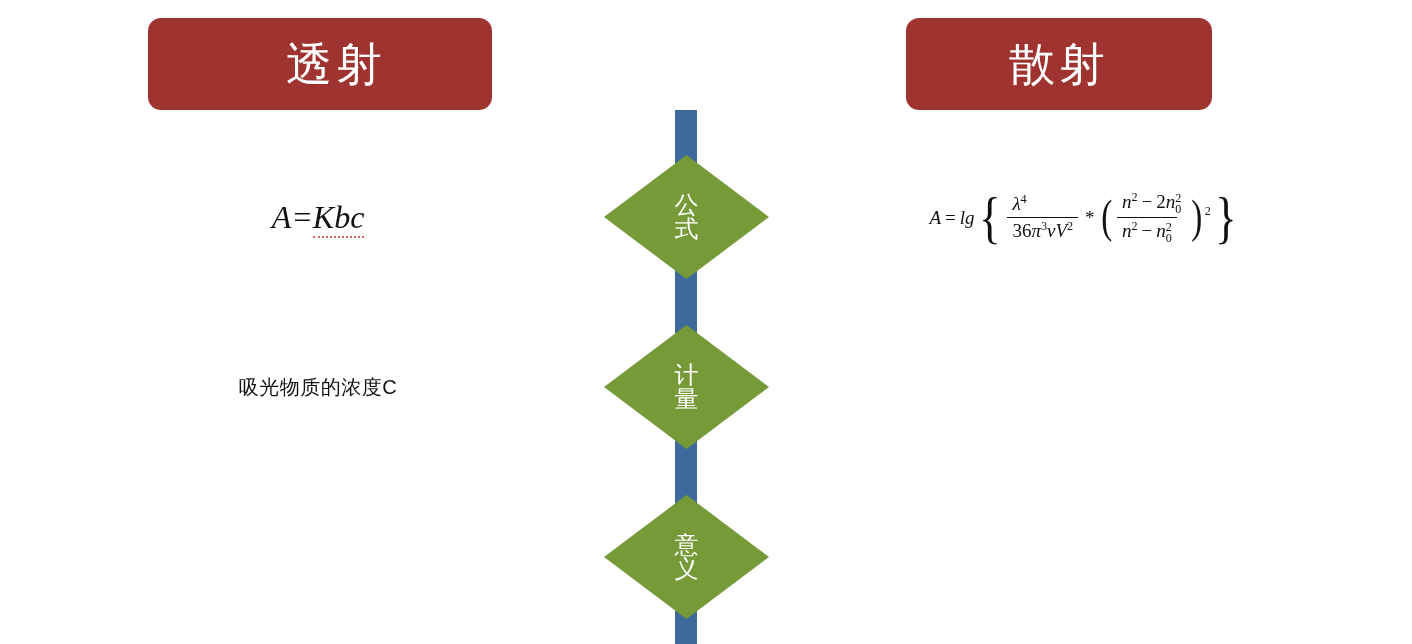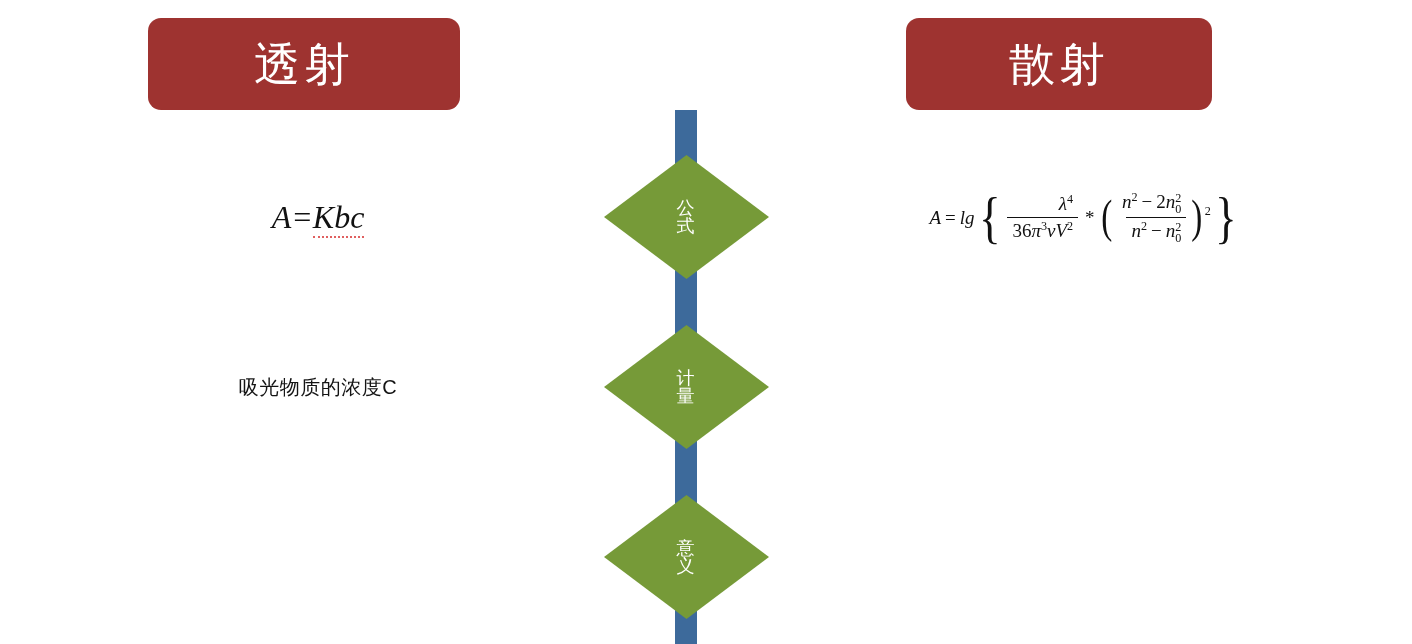--- a/index.html
+++ b/index.html
@@ -46,21 +46,21 @@
     justify-content: center;
     z-index: 3;
   }
   .header-pill .pill-label {
     color: #ffffff;
     font-size: 46px;
     line-height: 1;
     letter-spacing: 4px;
     font-weight: 400;
   }
-  #header-left  { left: 148px;  width: 312px; }
+  #header-left  { left: 148px;  width: 312px; padding-left: 32px; }
   #header-right { left: 906px;  width: 306px; }
 
   
   .diamond {
     position: absolute;
     left: 604px;
     width: 165px;
     height: 124px;
     z-index: 2;
     display: flex;
@@ -70,23 +70,24 @@
   .diamond .diamond-shape {
     position: absolute;
     inset: 0;
     background: #769A38;
     clip-path: polygon(50% 0%, 100% 50%, 50% 100%, 0% 50%);
   }
   .diamond .diamond-label {
     position: relative;
     z-index: 1;
     color: #ffffff;
-    font-size: 18px;
+    font-size: 24px;
     line-height: 1.02;
     width: 1.1em;
+    text-align: center;
     word-break: break-all;
     letter-spacing: 0;
   }
   #diamond-0 { top: 155px; }
   #diamond-1 { top: 325px; }
   #diamond-2 { top: 495px; }
 
   
   .cell {
     position: absolute;
@@ -150,21 +151,21 @@
     font-size: 46px;
     line-height: 0.75;
     font-family: "Liberation Serif", "DejaVu Serif", serif;
     transform: scaleX(0.72);
     display: inline-block;
   }
 
   .frac {
     display: inline-flex;
     flex-direction: column;
-    align-items: flex-end;
+    align-items: flex-start;
     justify-content: center;
     vertical-align: middle;
     margin: 4px 3px;
     text-align: center;
   }
   .frac .num { padding: 0 5px 2px 5px; }
   .frac .den { padding: 2px 5px 0 5px; border-top: 1.4px solid #111111; }
 
   sup.exp { font-size: 0.64em; vertical-align: super; line-height: 0; font-style: normal; }
   .nsub   { display: inline-flex; flex-direction: column; align-items: flex-start;

